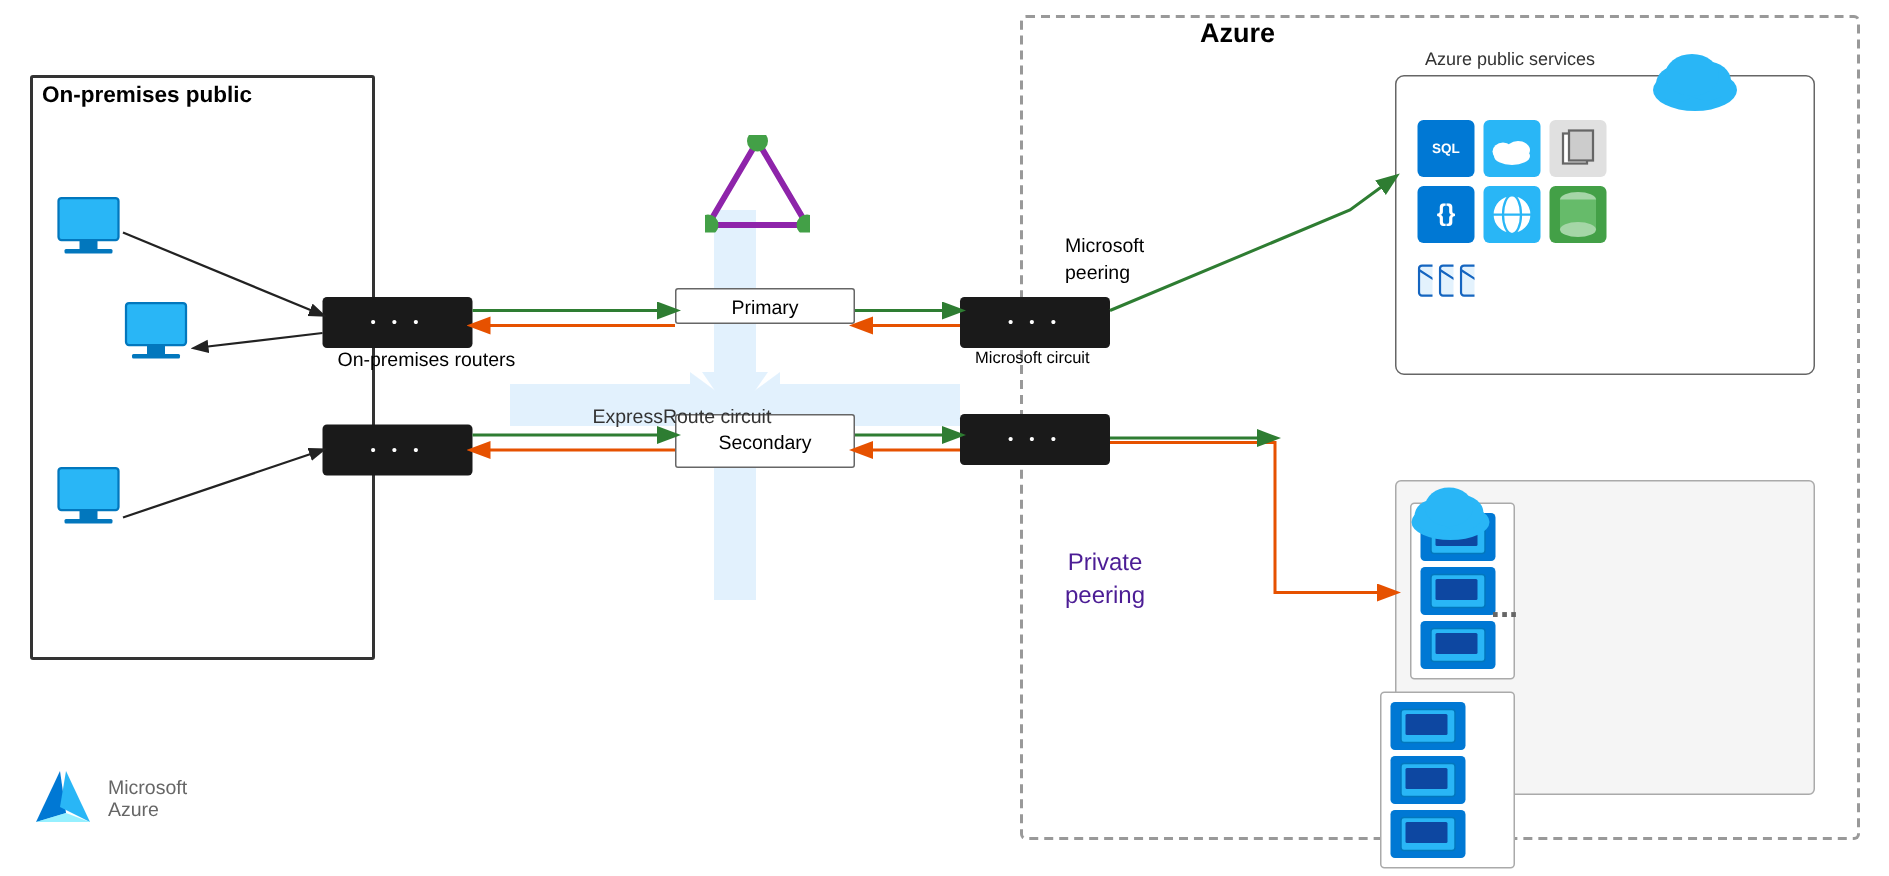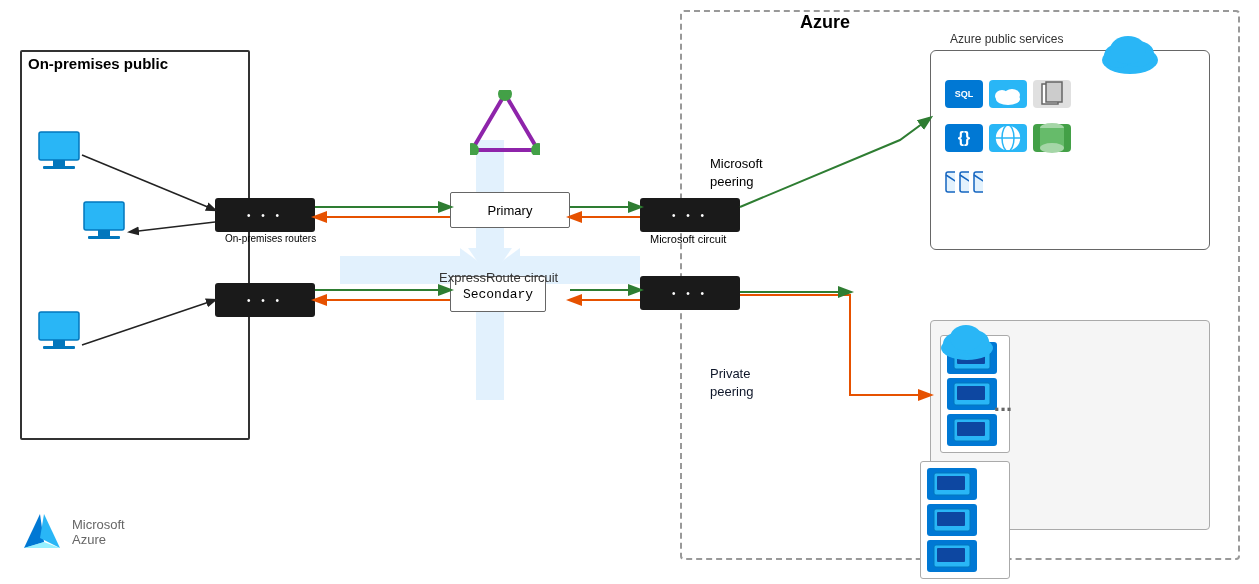--- a/index.html
+++ b/index.html
@@ -128,34 +128,34 @@
       left: 710px;
       font-size: 13px;
       color: #000;
       line-height: 1.4;
     }
 
     .private-peering-label {
       position: absolute;
       top: 365px;
       left: 710px;
-      font-size: 13px;
-      color: #0f172a;
+      font-size: 16px;
+      color: #4c1d95;
       line-height: 1.4;
+      text-align: center;
     }
 
     
     .expressroute-label {
       position: absolute;
       top: 270px;
       left: 395px;
       font-size: 13px;
       color: #333;
       text-align: center;
-      margin-left: 44px;
     }
 
     
     .triangle-icon {
       position: absolute;
       top: 90px;
       left: 470px;
     }
 
     
@@ -182,21 +182,21 @@
       top: 80px;
       left: 945px;
       display: grid;
       grid-template-columns: repeat(3, 40px);
       grid-template-rows: repeat(3, 40px);
       gap: 4px;
     }
 
     .svc-icon {
       width: 38px;
-      height: 28px;
+      height: 38px;
       border-radius: 4px;
       display: flex;
       align-items: center;
       justify-content: center;
       font-size: 10px;
       font-weight: bold;
     }
 
     
     .vm-grid {
@@ -285,32 +285,32 @@
   <svg width="48" height="44">
     <rect x="4" y="2" width="40" height="28" rx="2" fill="#29b6f6" stroke="#0277bd" stroke-width="1.5"></rect>
     <rect x="18" y="30" width="12" height="6" fill="#0277bd"></rect>
     <rect x="8" y="36" width="32" height="3" rx="1" fill="#0277bd"></rect>
   </svg>
 </div>
 
 <div class="router-bar" style="top:198px;left:215px;width:100px;height:34px;">
   <span style="letter-spacing:4px;">• • •</span>
 </div>
-<div style="position:absolute;top:232px;left:225px;font-size:10px;color:#000;line-height:1.3;text-align:center;">On-premises
+<div style="position:absolute;top:232px;left:225px;font-size:13px;color:#000;line-height:1.3;text-align:center;">On-premises
 routers</div>
 
 <div class="router-bar" style="top:283px;left:215px;width:100px;height:34px;">
   <span style="letter-spacing:4px;">• • •</span>
 </div>
 
-<div class="circuit-box" style="top:192px;left:450px;width:120px;height:36px;">
+<div class="circuit-box" style="top:192px;left:450px;width:120px;height:24px;">
   <span>Primary</span>
 </div>
 
-<div class="circuit-box" style="top:276px;left:450px;width:96px;height:36px;font-family:Liberation Mono, monospace;">
+<div class="circuit-box" style="top:276px;left:450px;width:120px;height:36px;">
   <span>Secondary</span>
 </div>
 
 <div class="expressroute-label">ExpressRoute circuit</div>
 
 <div class="router-bar" style="top:198px;left:640px;width:100px;height:34px;">
   <span style="letter-spacing:4px;">• • •</span>
 </div>
 <div style="position:absolute;top:232px;left:650px;font-size:11px;color:#000;line-height:1.3;text-align:center;">Microsoft
 circuit</div>

